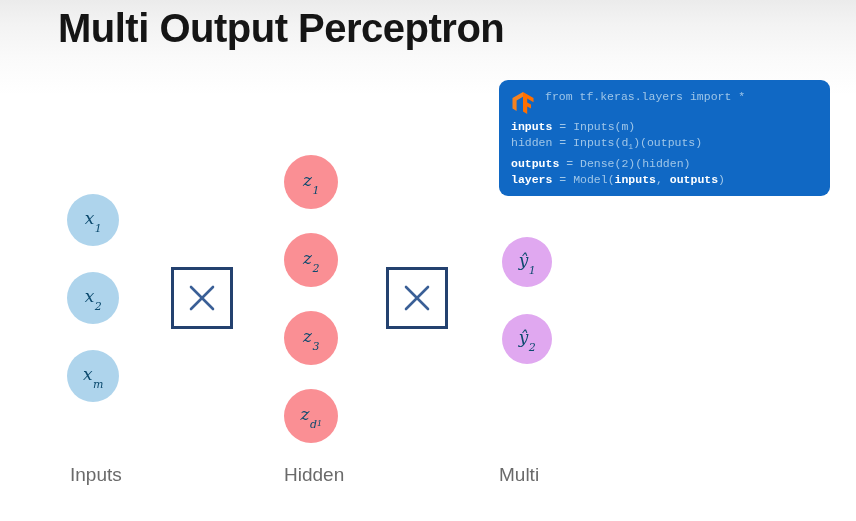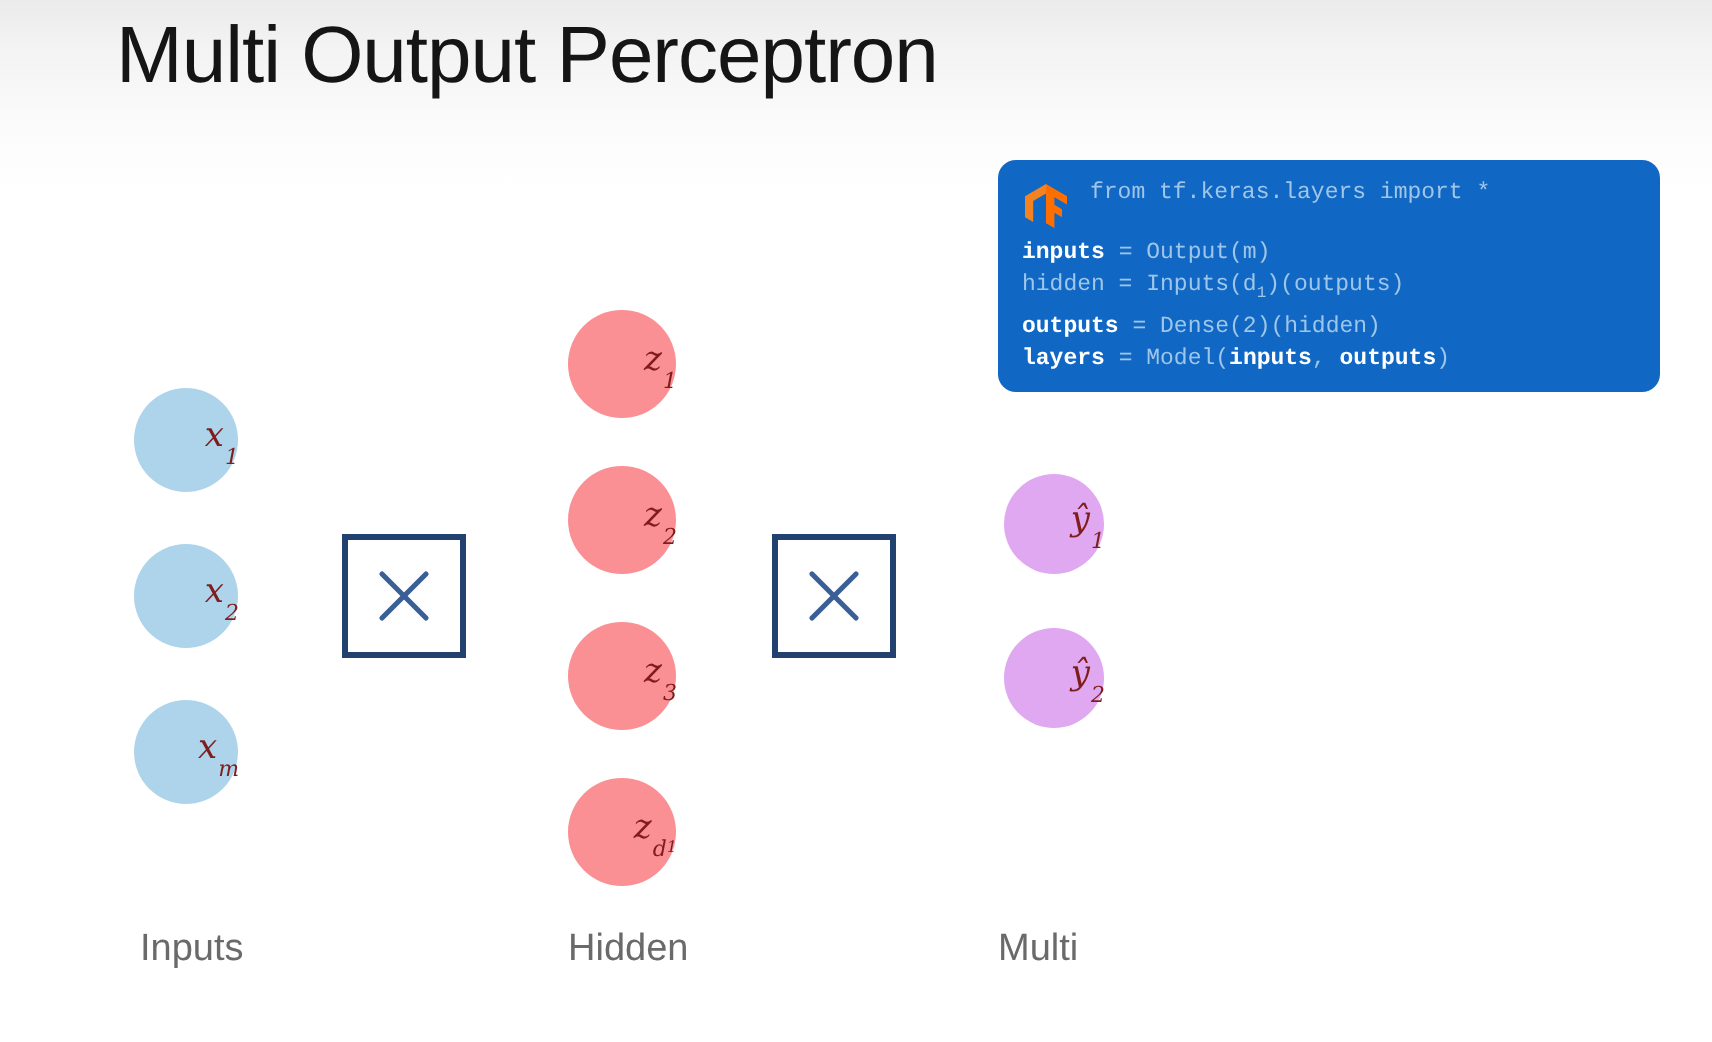--- a/index.html
+++ b/index.html
@@ -22,35 +22,35 @@
     width: 856px;
     height: 95px;
     background: linear-gradient(to bottom, #ebebeb 0%, #f3f3f3 25%, #fafafa 60%, #ffffff 100%);
     pointer-events: none;
   }
   #slide-title {
     position: absolute;
     left: 58px;
     top: 6px;
     font-size: 40px;
-    font-weight: 400;
+    font-weight: 700;
     letter-spacing: -0.5px;
     color: #151515;
     font-family: "Liberation Sans", sans-serif;
     white-space: nowrap;
   }
 
   
   .node {
     position: absolute;
     border-radius: 50%;
     display: flex;
     align-items: center;
-    justify-content: flex-end;
-    color: #7f1d1d;
+    justify-content: center;
+    color: #0c4a6e;
     font-family: "DejaVu Serif", serif;
     font-style: italic;
     font-size: 17px;
     line-height: 1;
     user-select: none;
   }
   .node .sub {
     font-size: 11px;
     vertical-align: sub;
     font-style: italic;
@@ -186,21 +186,21 @@
 
     <span id="tf-logo">
       <svg width="26" height="26" viewBox="0 0 26 26" aria-hidden="true">
         <polygon points="13,2 23.5,8.1 23.5,12.2 17.2,8.6 17.2,12.4 21,14.6 21,18.6 17.2,16.4 17.2,24 13,21.6" fill="#ff6f00"></polygon>
         <polygon points="13,2 2.5,8.1 2.5,18.6 6.6,21 6.6,10.5 13,6.8" fill="#f58220"></polygon>
       </svg>
     </span>
 
     <div class="code-line first"><span>from tf.keras.layers import *</span></div>
 
-    <div class="code-line"><span class="code-kw">inputs</span><span> = Output(m)</span></div>
+    <div class="code-line"><span class="code-kw">inputs</span><span> = Inputs(m)</span></div>
 
     <div class="code-line"><span>hidden = Inputs(d</span><span class="code-sub">1</span><span>)(outputs)</span></div>
 
     <div class="code-line"><span class="code-kw">outputs</span><span> = Dense(2)(hidden)</span></div>
 
     <div class="code-line"><span class="code-kw">layers</span><span> = Model(</span><span class="code-kw">inputs</span><span>, </span><span class="code-kw">outputs</span><span>)</span></div>
 
   </div>
 
 </div>

